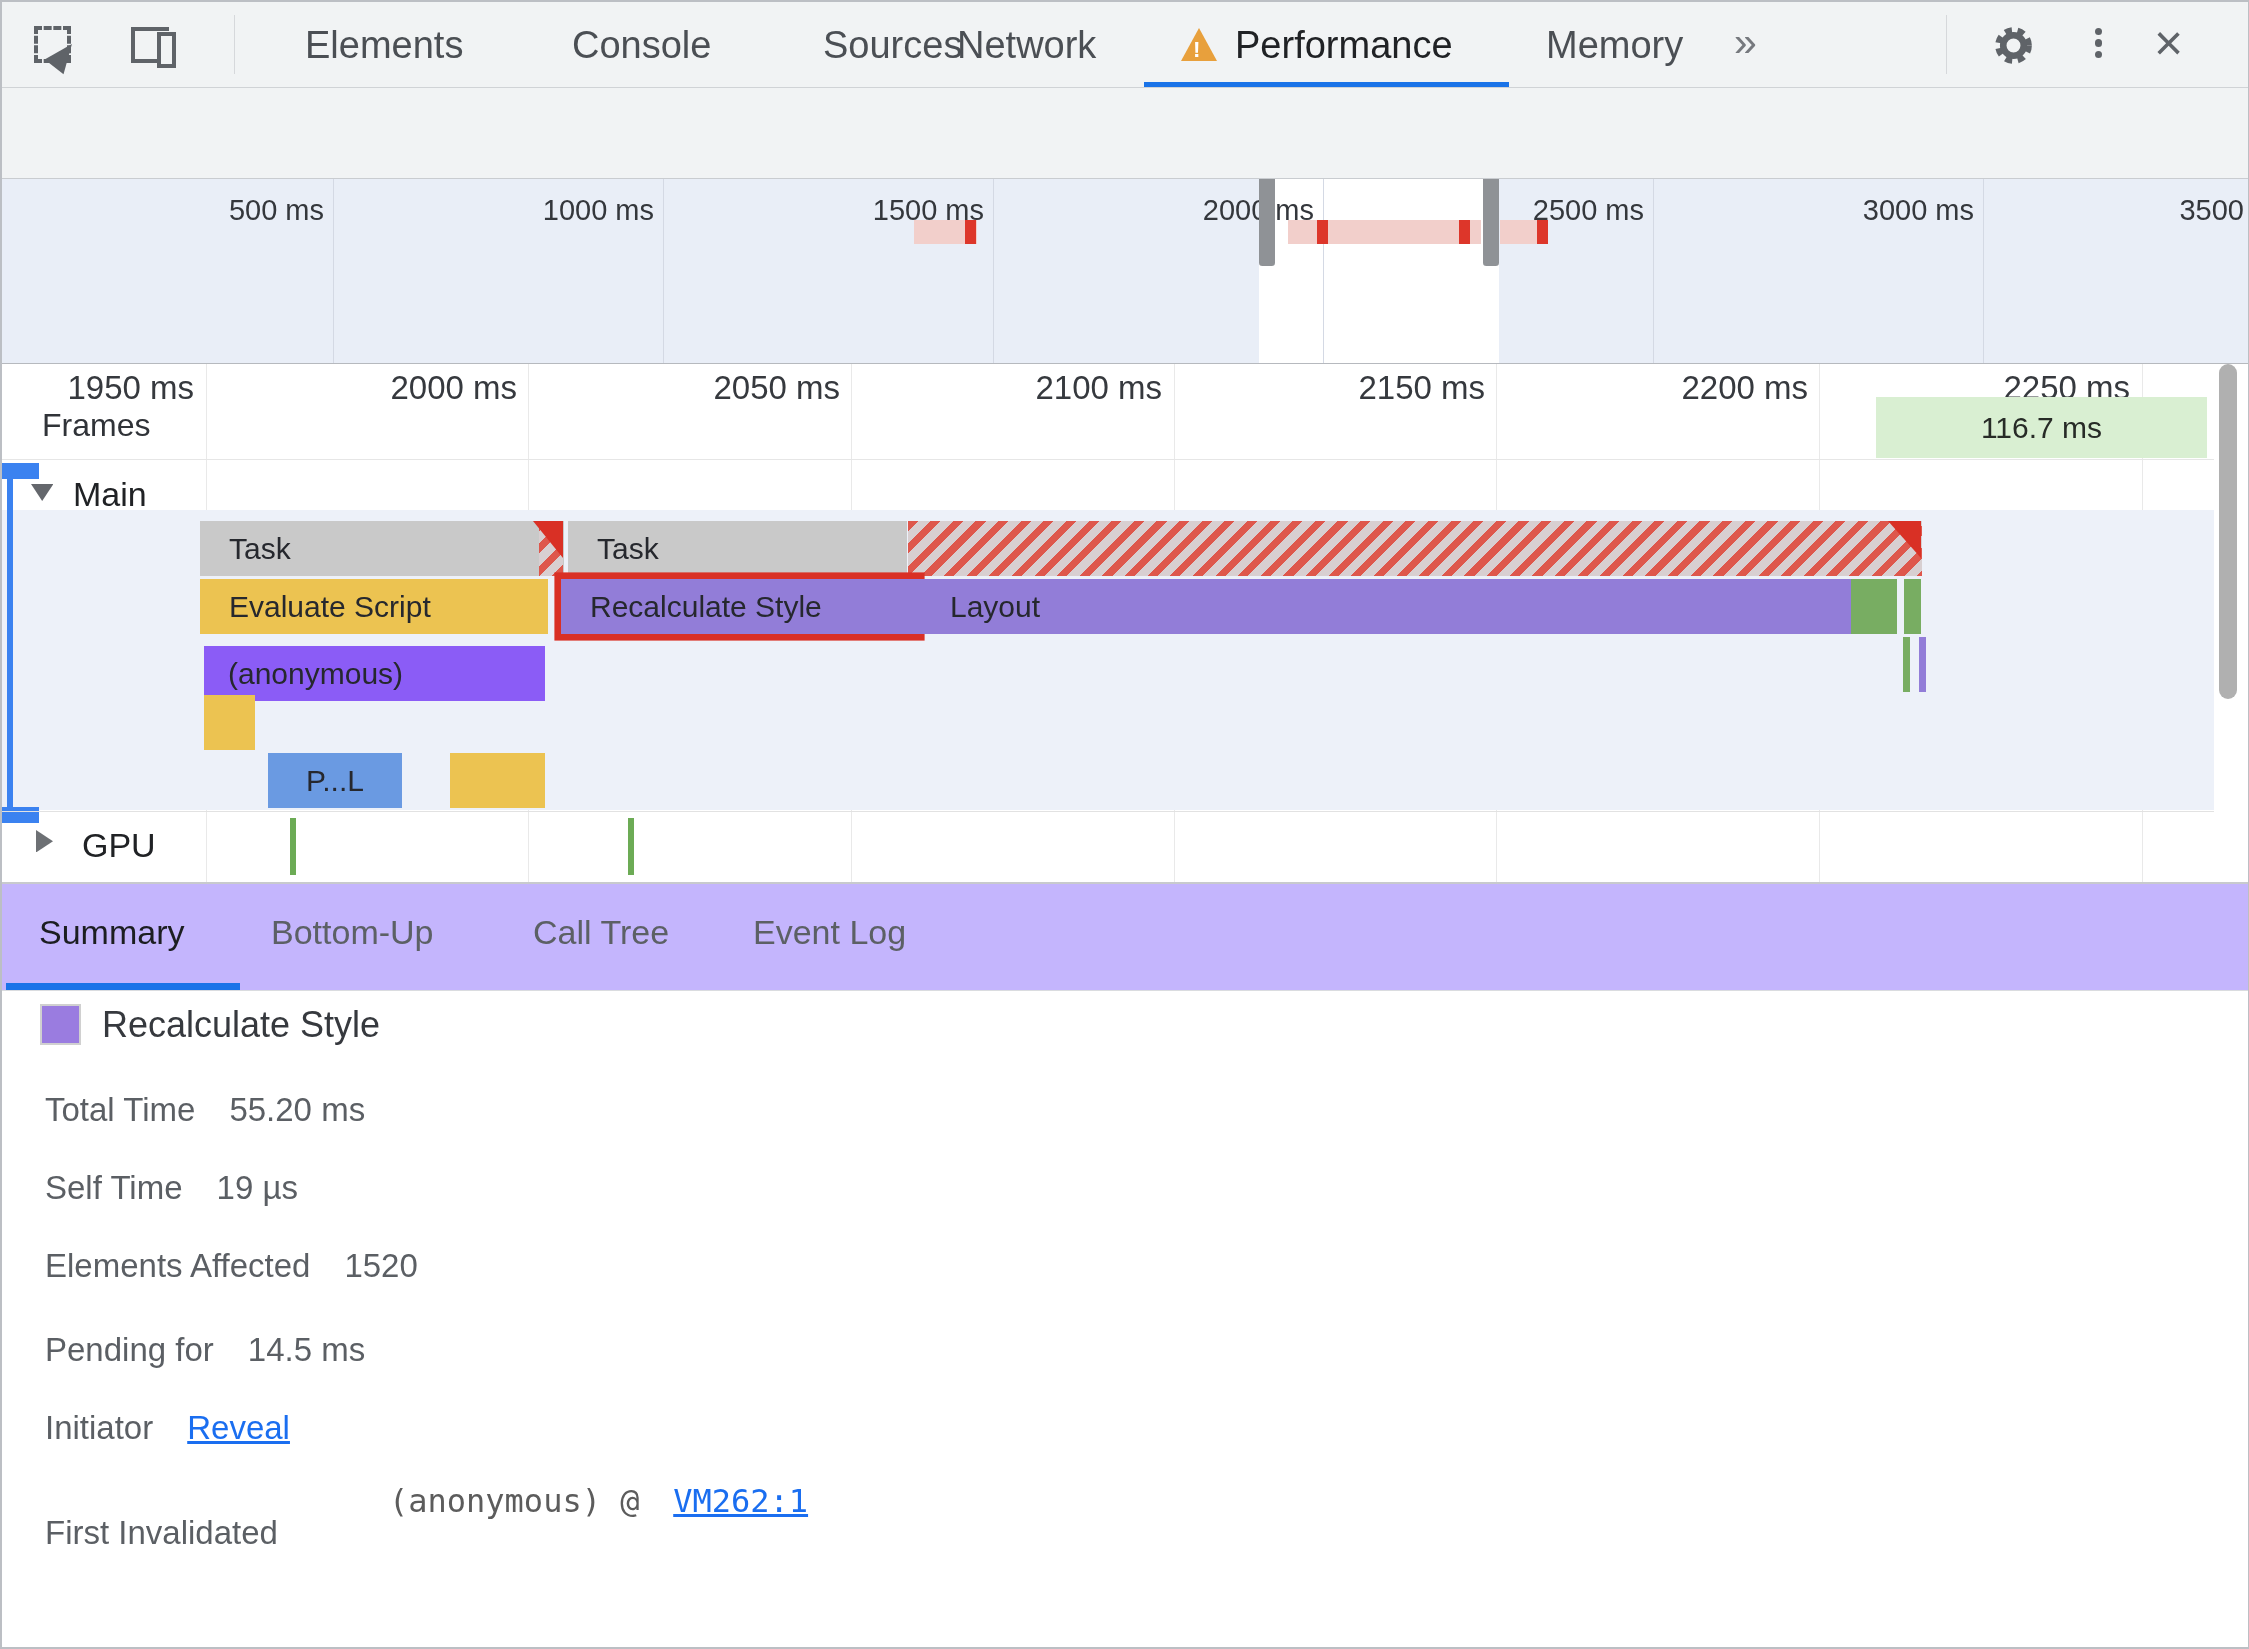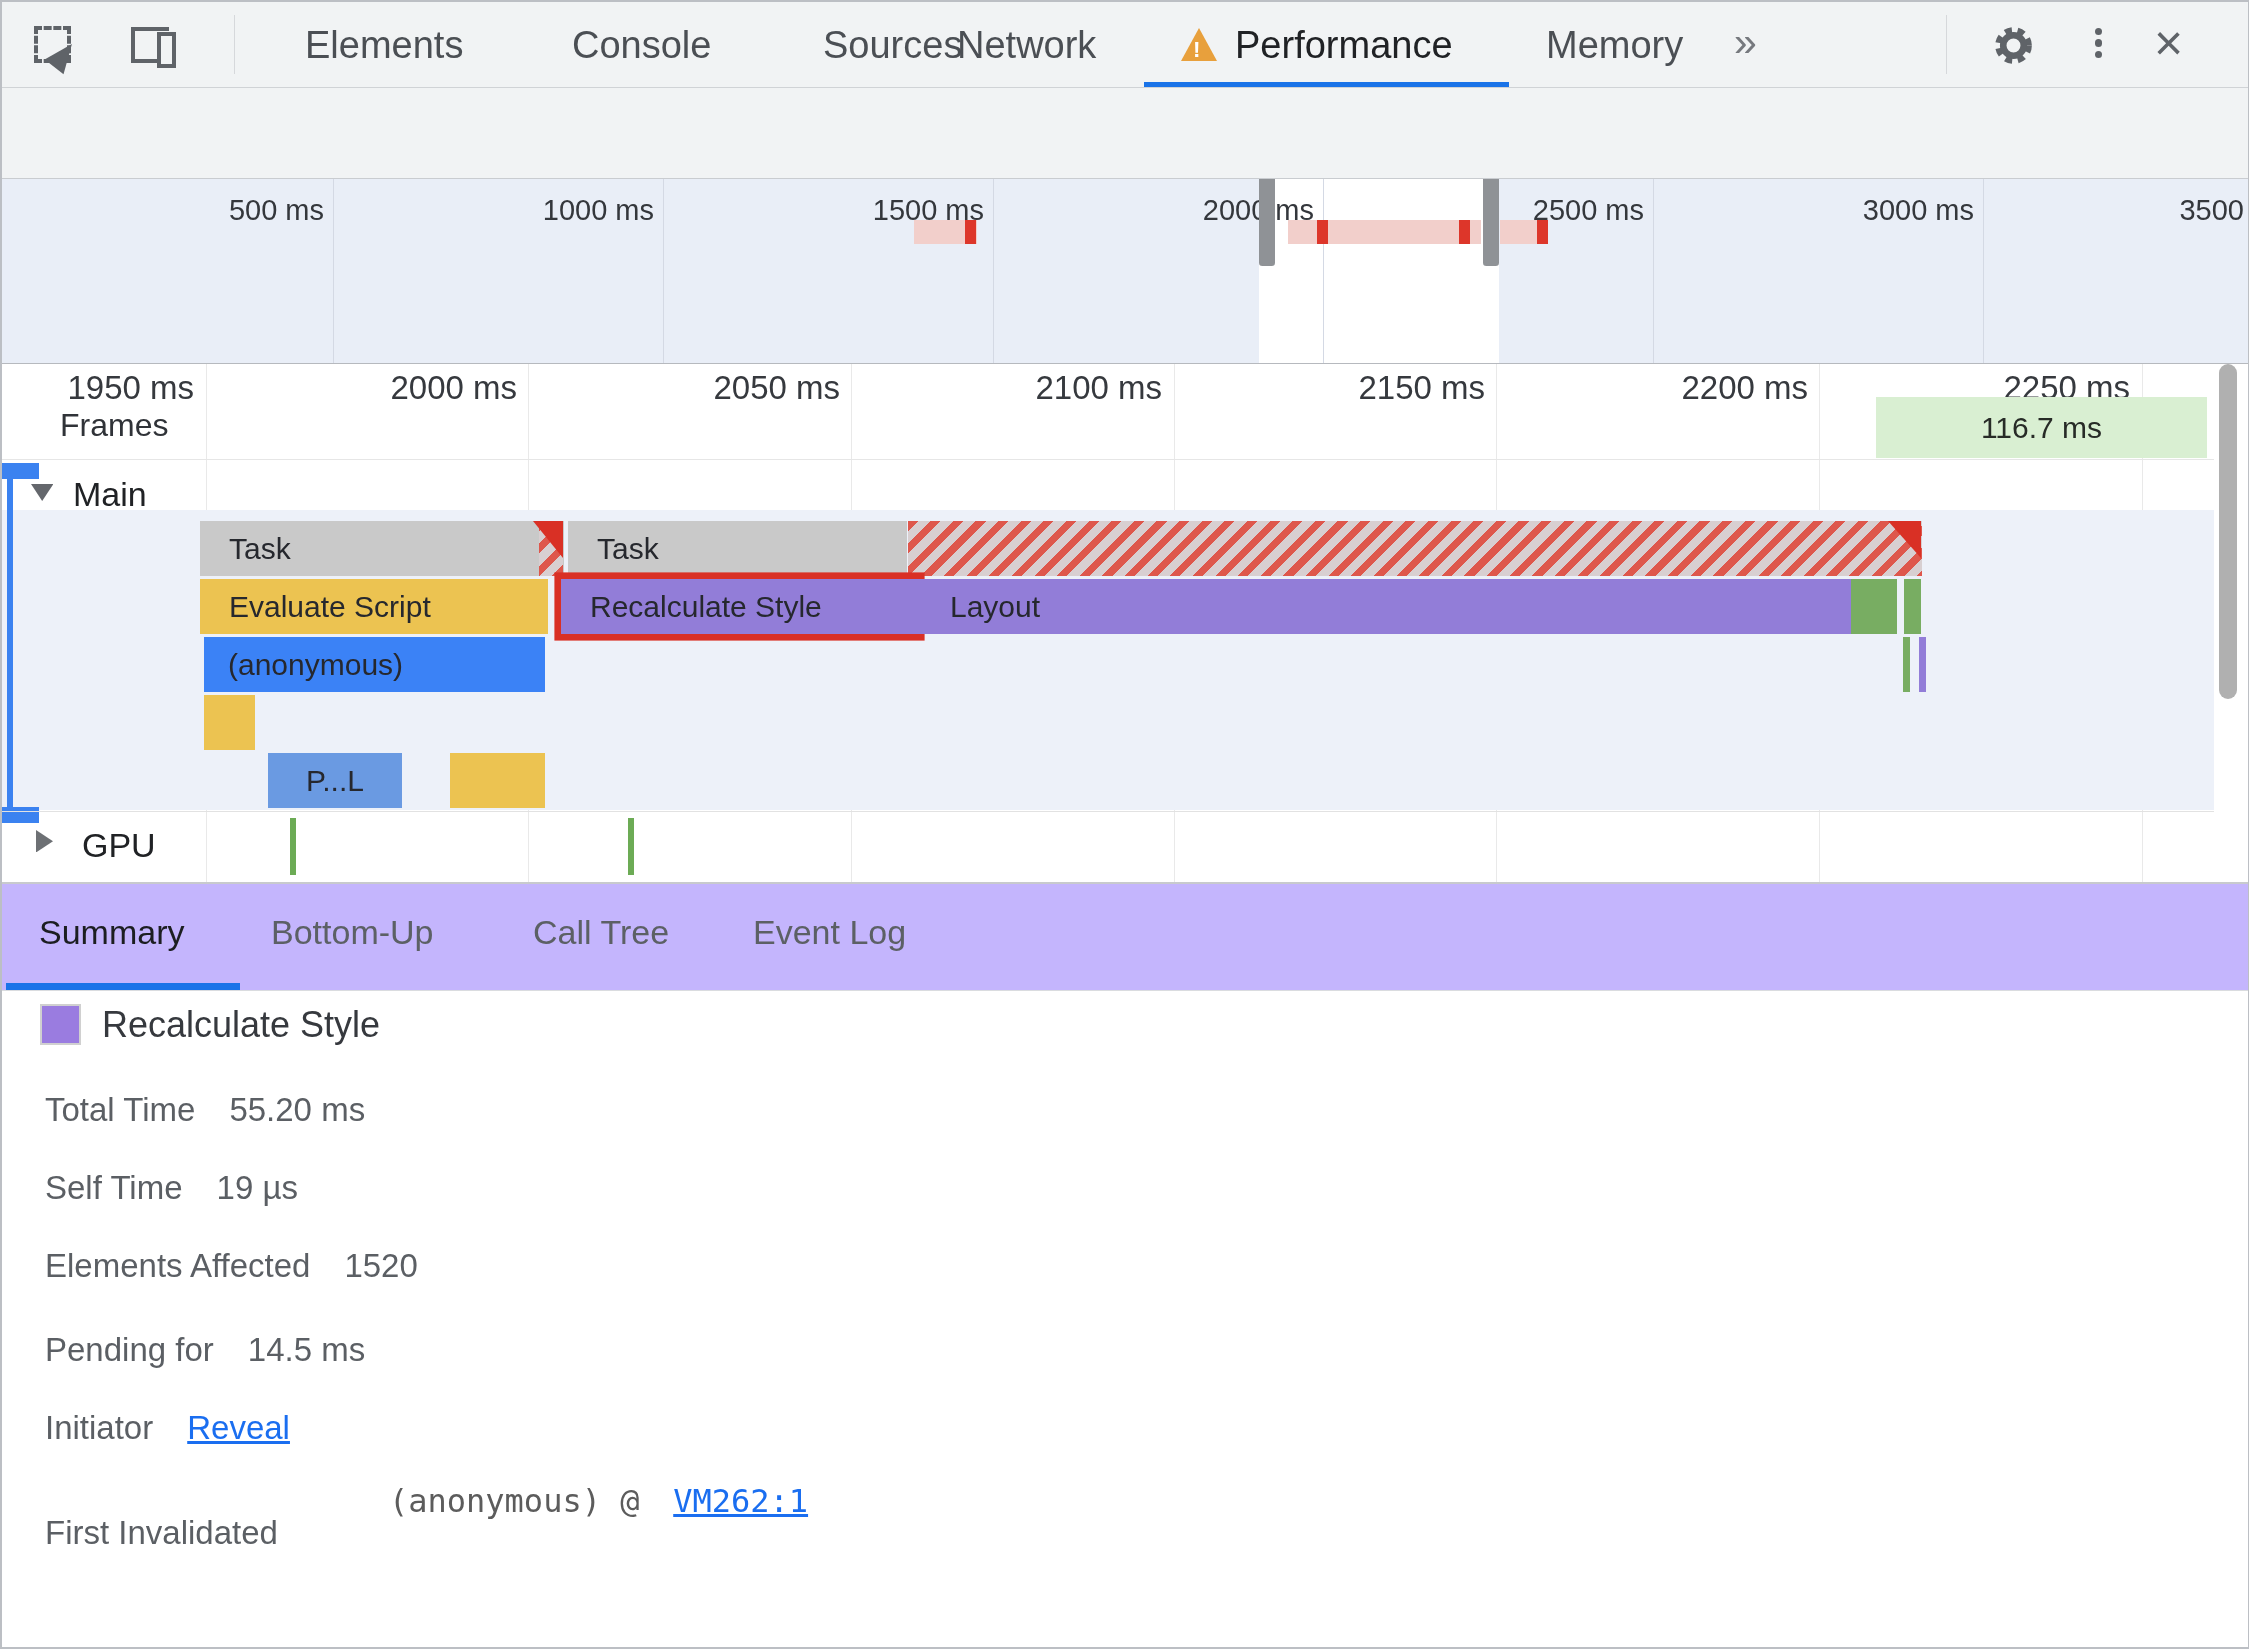--- a/index.html
+++ b/index.html
@@ -204,21 +204,21 @@
     <div class="dt-grid" style="left:2140px;"></div>
 
     <div class="dt-tick" style="left:-6px;">1950 ms</div>
     <div class="dt-tick" style="left:317px;">2000 ms</div>
     <div class="dt-tick" style="left:640px;">2050 ms</div>
     <div class="dt-tick" style="left:962px;">2100 ms</div>
     <div class="dt-tick" style="left:1285px;">2150 ms</div>
     <div class="dt-tick" style="left:1608px;">2200 ms</div>
     <div class="dt-tick" style="left:1930px;">2250 ms</div>
 
-    <div class="t" style="left:58px;top:43px;font-size:32px;color:#303338;">Frames</div>
+    <div class="t" style="left:40px;top:43px;font-size:32px;color:#303338;">Frames</div>
     <div class="abs" style="left:1874px;top:33px;width:331px;height:61px;background:#d9efd2;display:flex;align-items:center;justify-content:center;font-size:30px;color:#272b27;cursor:pointer;">116.7 ms</div>
     <div class="hline" style="left:0;top:95px;width:2212px;"></div>
 
     <div class="abs" style="left:0;top:146px;width:2212px;height:300px;background:#edf1f9;"></div>
     <div class="abs" style="left:5.3px;top:99px;width:5.3px;height:360px;background:#3b82f0;"></div>
     <div class="abs" style="left:0;top:99px;width:37px;height:16px;background:#3b82f0;"></div>
     <div class="abs" style="left:0;top:443px;width:37px;height:16px;background:#3b82f0;"></div>
     <div class="track-tri-down" style="left:29px;top:120px;"></div>
     <div class="track-label" style="left:71px;top:111px;">Main</div>
 
@@ -238,21 +238,21 @@
       </div>
     <div class="bar" style="left:559px;top:215px;width:357px;background:#927dd8;box-shadow:0 0 0 6.6px #d93025;">
         <span>Recalculate Style</span>
       </div>
     <div class="bar" style="left:916px;top:215px;width:934px;background:#927dd8;">
         <span style="padding-left:32px;">Layout</span>
       </div>
     <div class="bar" style="left:1849px;top:215px;width:46px;background:#78ad62;"></div>
     <div class="bar" style="left:1902px;top:215px;width:17px;background:#78ad62;"></div>
 
-    <div class="bar" style="left:202px;top:273px;width:341px;background:#3b82f6;">
+    <div class="bar" style="left:202px;top:282px;width:341px;background:#8b5cf6;">
         <span style="padding-left:24px;">(anonymous)</span>
       </div>
     <div class="sliver" style="left:1901px;top:273px;height:55px;background:#78ad62;"></div>
     <div class="sliver" style="left:1917px;top:273px;height:55px;background:#927dd8;"></div>
 
     <div class="bar" style="left:202px;top:331px;width:51px;background:#ecc351;"></div>
 
     <div class="bar center" style="left:266px;top:389px;width:134px;background:#6a9ae2;">
         <span>P...L</span>
       </div>

